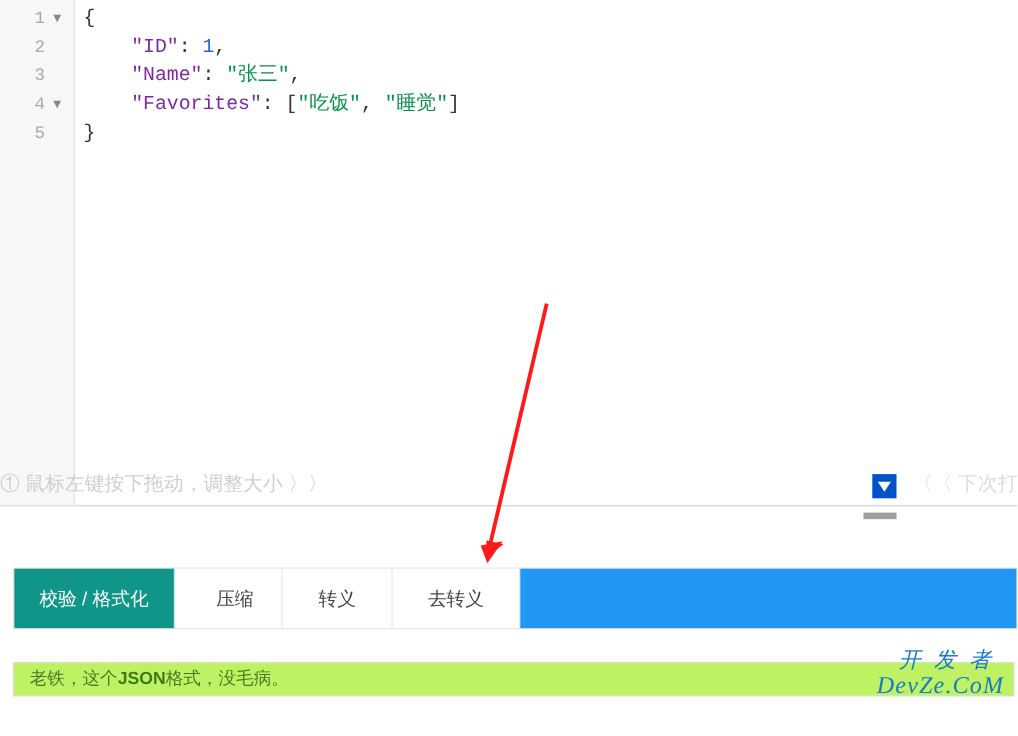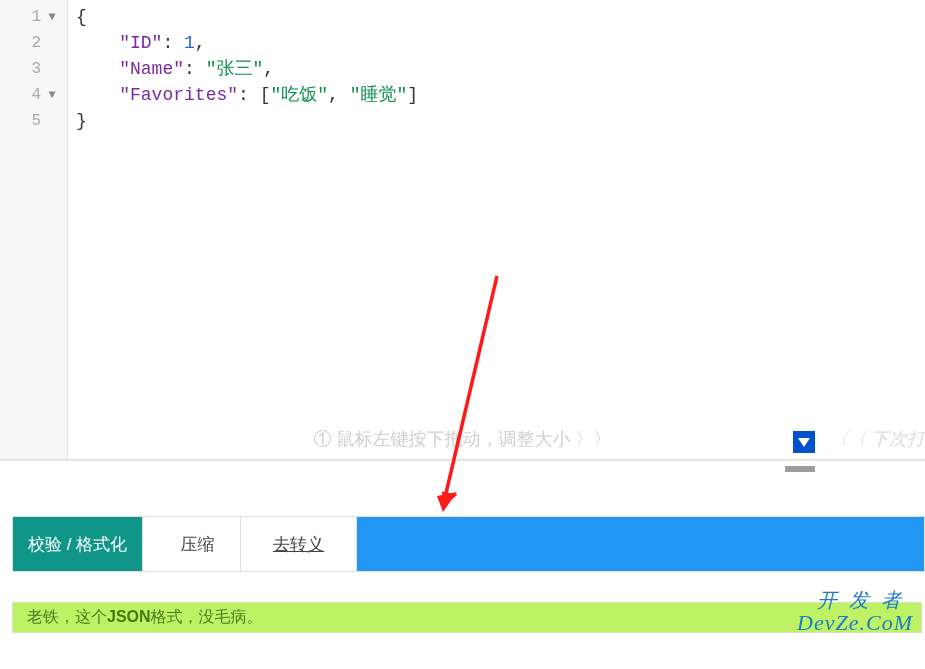--- a/index.html
+++ b/index.html
@@ -41,21 +41,20 @@
       position: relative;
     }
     .tok-punc  { color: #333; }
     .tok-key   { color: #7b2aa3; }
     .tok-str   { color: #0a8f4b; }
     .tok-num   { color: #1e66d0; }
     .resize-hint {
       position: absolute;
       bottom: 8px;
       left: 0; right: 0;
-      text-align: center;
       color: #cfcfcf;
       font-size: 18px;
       pointer-events: none;
     }
     .resize-hint .circled { font-size: 18px; }
     .dropdown-square {
       position: absolute;
       right: 110px;
       bottom: 6px;
       width: 22px; height: 22px;
@@ -64,21 +63,20 @@
       align-items: center;
       justify-content: center;
     }
     .dropdown-square svg { display: block; }
     .next-hint {
       position: absolute;
       right: 0;
       bottom: 8px;
       color: #dcdcdc;
       font-size: 18px;
-      font-style: italic;
     }
     .hbar {
       position: absolute;
       right: 110px;
       bottom: -13px;
       width: 30px;
       height: 6px;
       background: #9e9e9e;
     }
     .divider {
@@ -98,24 +96,24 @@
       border-right: 1px solid #e0e0e0;
       background: #fff;
       color: #444;
       font-size: 17px;
       height: 54px;
       cursor: pointer;
       font-family: inherit;
     }
     .toolbar button.primary { background: #109688; color: #fff; font-weight: 500; }
     .toolbar button.tail    { background: #2196f3; color: #fff; border-right: none; }
-    .btn-w1 { width: 130px; }
+    .btn-w1 { width: 146px; }
     .btn-w2 { width: 98px; padding-left: 12px; }
     .btn-w3 { width: 100px; }
-    .btn-w4 { width: 116px; text-decoration: underline; }
+    .btn-w4 { width: 116px; }
     .btn-w5 { width: 206px; }
     .btn-w6 { width: 206px; }
     .btn-w7 { flex: 1; }
     .gap2 { height: 30px; }
     .status {
       margin-left: 12px;
       width: 910px;
       background: #bef264;
       border: 1px solid #d2e6bd;
       color: #4a7a1f;
@@ -186,20 +184,21 @@
   <div class="next-hint">〈〈 下次打</div>
   <div class="hbar"></div>
 </div>
 
 <div class="divider"></div>
 <div class="gap"></div>
 
 <div class="toolbar">
   <button class="primary btn-w1">校验 / 格式化</button>
   <button class="btn-w2">压缩</button>
+  <button class="btn-w3">转义</button>
   <button class="btn-w4">去转义</button>
   <button class="tail btn-w7"></button>
 </div>
 
 <div class="gap2"></div>
 
 <div class="status">
   <span>老铁，这个</span><b>JSON</b><span>格式，没毛病。</span>
   <div class="watermark">
     <div class="row1">开发者</div>

